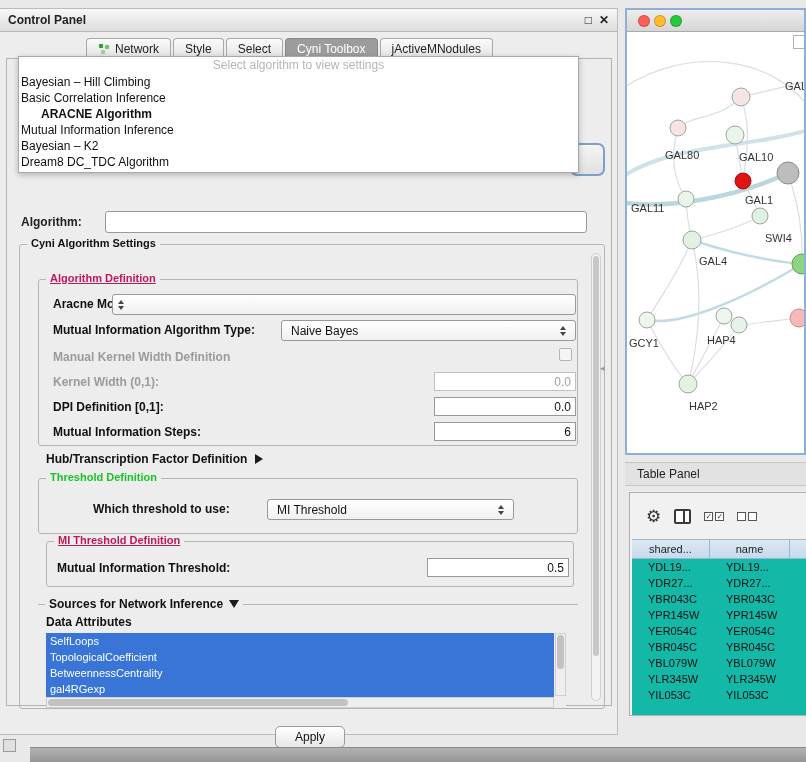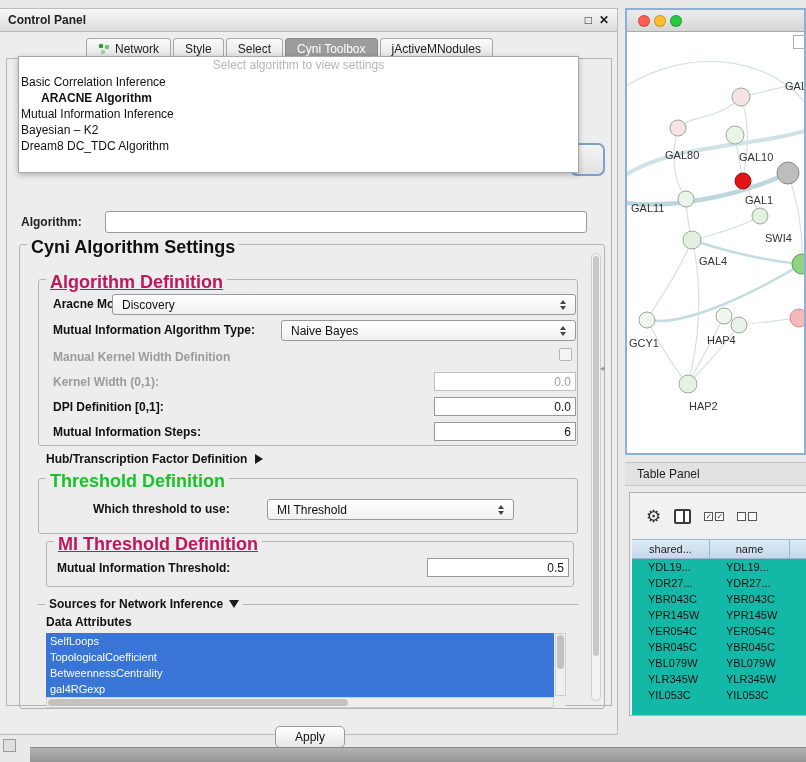--- a/index.html
+++ b/index.html
@@ -41,21 +41,21 @@
   
   .popup { position:absolute; left:18px; top:47px; width:561px; height:117px; background:#fff;
            border:1px solid #a8a8a8; box-shadow:0 2px 6px rgba(0,0,0,.25); z-index:30; overflow:hidden; }
   .popup-placeholder { font-size:12px; color:#b5b5b5; text-align:center; height:17px; line-height:17px; }
   .popup-item { font-size:12px; color:#111; height:16px; line-height:16px; padding-left:2px; white-space:nowrap; }
   .popup-item.selected { font-weight:700;margin-left:20px; }
 
   
   .group { position:absolute; border:1px solid #b4b4b4; border-radius:3px; }
   .group > .gtitle { position:absolute; top:-8px; left:7px; background:#ededed; padding:0 4px;
-                     font-size:18px; font-weight:700; color:#111; white-space:nowrap; }
+                     font-size:11px; font-weight:700; color:#111; white-space:nowrap; }
   .gtitle.blue { color:#be185d;text-decoration:underline; }
   .gtitle.green { color:#17c427; }
 
   #settings { left:12px; top:185px; width:586px; height:465px; }
   #algdef   { left:18px; top:34px;  width:540px; height:167px; }
   #thresh   { left:18px; top:233px; width:540px; height:56px; }
   #migroup  { left:26px; top:296px; width:528px; height:46px; }
 
   .flabel { position:absolute; font-size:12px; font-weight:700; color:#111; white-space:nowrap; }
   .flabel.disabled { color:#9b9b9b; }
@@ -188,21 +188,20 @@
       <div class="help-btn"></div>
 
       <div class="group" id="settings">
         <span class="gtitle">Cyni Algorithm Settings</span>
 
         <div class="group" id="algdef">
           <span class="gtitle blue">Algorithm Definition</span>
 
           <span class="flabel" style="left:14px; top:17px;">Aracne Mode:</span>
           <div class="combo" style="left:73px; top:14px; width:464px;">
-            <span class="combo-text">Discovery</span>
             <span class="combo-arrows">
                 <i class="up"></i>
                 <i class="dn"></i>
               </span>
           </div>
 
           <span class="flabel" style="left:14px; top:43px;">Mutual Information Algorithm Type:</span>
           <div class="combo" style="left:242px; top:40px; width:295px;">
             <span class="combo-text">Naive Bayes</span>
             <span class="combo-arrows">
@@ -278,20 +277,21 @@
       <div class="bottom-tabbar">
           <div class="btab">Impute Data</div>
           <div class="btab">Discretize Data</div>
           <div class="btab active">Infer Network</div>
         </div>
     </div>
 
     <div class="popup">
       <div class="popup-placeholder">Select algorithm to view settings</div>
       <div>
+          <div class="popup-item">Bayesian – Hill Climbing</div>
           <div class="popup-item">Basic Correlation Inference</div>
           <div class="popup-item selected">ARACNE Algorithm</div>
           <div class="popup-item">Mutual Information Inference</div>
           <div class="popup-item">Bayesian – K2</div>
           <div class="popup-item">Dream8 DC_TDC Algorithm</div>
         </div>
     </div>
   </div>
 
   <div class="splitter-handle">◂</div>

